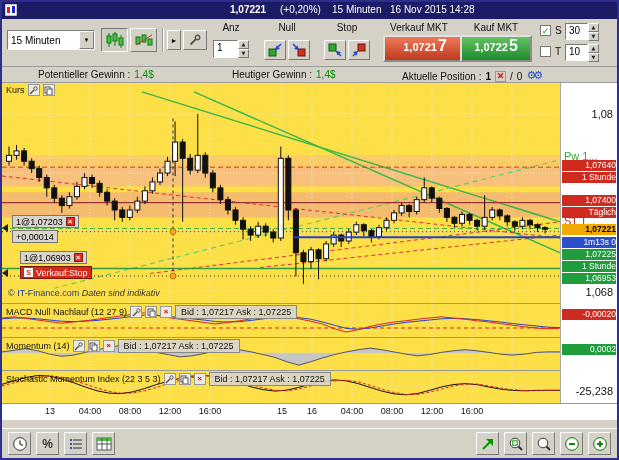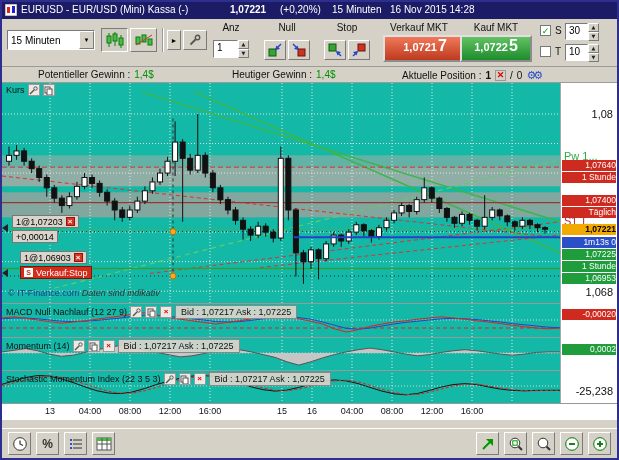--- a/index.html
+++ b/index.html
@@ -28,27 +28,27 @@
   .sellbtn{background:linear-gradient(#f0795a,#bd3a1e)}
   .buybtn{background:linear-gradient(#63c263,#1d8c2d)}
   .p-sm{font-size:11px;font-weight:bold}
   .p-lg{font-size:16px;font-weight:bold;margin-left:1px}
   .cb{position:absolute;width:11px;height:11px;background:#fff;border:1px solid #777;font-size:9px;line-height:10px;text-align:center}
   .ck{color:#00a000;font-weight:bold;font-family:"DejaVu Sans",sans-serif}
   .cb-lbl{position:absolute;font-size:10px;color:#111}
 
   
   .infobar{position:absolute;top:65px;left:0;width:615px;height:16px;background:#d5d1c7;border-bottom:1px solid #9b9b9b;font-size:10px;color:#111}
-  .infobar .ib{position:absolute;top:2px;white-space:nowrap;display:flex;gap:4px;align-items:center}
+  .infobar .ib{position:absolute;top:2px;white-space:nowrap;display:flex;gap:4px;align-items:flex-end}
   .green{color:#009000;font-weight:normal}
   .xicon{display:inline-block;width:11px;height:11px;background:#d5d1c7;border:1px solid #999;color:#d00;font-weight:bold;font-size:9px;line-height:9px;text-align:center}
   .gears{color:#2a50c8;font-family:"DejaVu Sans",sans-serif;font-size:11px;letter-spacing:-3px}
 
   
-  .chartarea{position:absolute;top:81px;left:0;width:615px;height:320px;background:#14b8a6}
+  .chartarea{position:absolute;top:81px;left:0;width:615px;height:320px;background:#fde047}
   .panel{position:absolute;left:0;width:558px;overflow:hidden}
   .sepline{position:absolute;left:0;width:615px;height:1px;background:#999;z-index:4}
   .phead{position:absolute;top:1px;left:4px;display:flex;align-items:center;gap:3px;font-size:9px;color:#111;z-index:5;white-space:nowrap}
   .pill{border:1px solid #888;background:rgba(217,213,204,0.92);padding:1px 5px;font-size:9px}
   .ibtn{width:12px;height:12px;background:#eceae4;border:1px solid #999;display:flex;align-items:center;justify-content:center;cursor:pointer}
   .ibtn.close{color:#d00;font-weight:bold;font-size:8px;line-height:8px}
   .posbox{position:absolute;background:#d9d5cc;border:1px solid #777;font-size:9px;display:flex;align-items:center;gap:3px;padding:0 3px;height:13px;z-index:6;white-space:nowrap}
   .xbtn{width:9px;height:9px;background:#e03020;color:#fff;font-size:8px;line-height:8px;text-align:center;font-weight:bold;border:1px solid #8a1a10;cursor:pointer}
   .stopbox{background:#d42a1a;color:#fff;border-color:#7a150a}
   .stopbox .mini{width:9px;height:9px;background:#fff;color:#d42a1a;font-size:7px;line-height:9px;text-align:center;font-weight:bold}
@@ -81,21 +81,20 @@
 <body>
 
 <div class="win">
 
   <div class="titlebar">
     <svg class="appicon" width="12" height="12">
       <rect x="0" y="0" width="12" height="12" fill="#fff" stroke="#888"></rect>
       <rect x="2" y="3" width="3" height="6" fill="#d22"></rect>
       <rect x="7" y="2" width="3" height="7" fill="#22c"></rect>
     </svg>
-    <span style="left:19px">EURUSD - EUR/USD (Mini) Kassa (-)</span>
     <span style="left:228px;font-weight:bold">1,07221</span>
     <span style="left:278px">(+0,20%)</span>
     <span style="left:330px">15 Minuten</span>
     <span style="left:388px">16 Nov 2015 14:28</span>
   </div>
 
   <div class="toolbar">
     <div class="select" style="left:5px;top:11px;width:88px;height:20px">
       <span class="sel-txt">15 Minuten</span>
       <span class="sel-arrow">▼</span>

